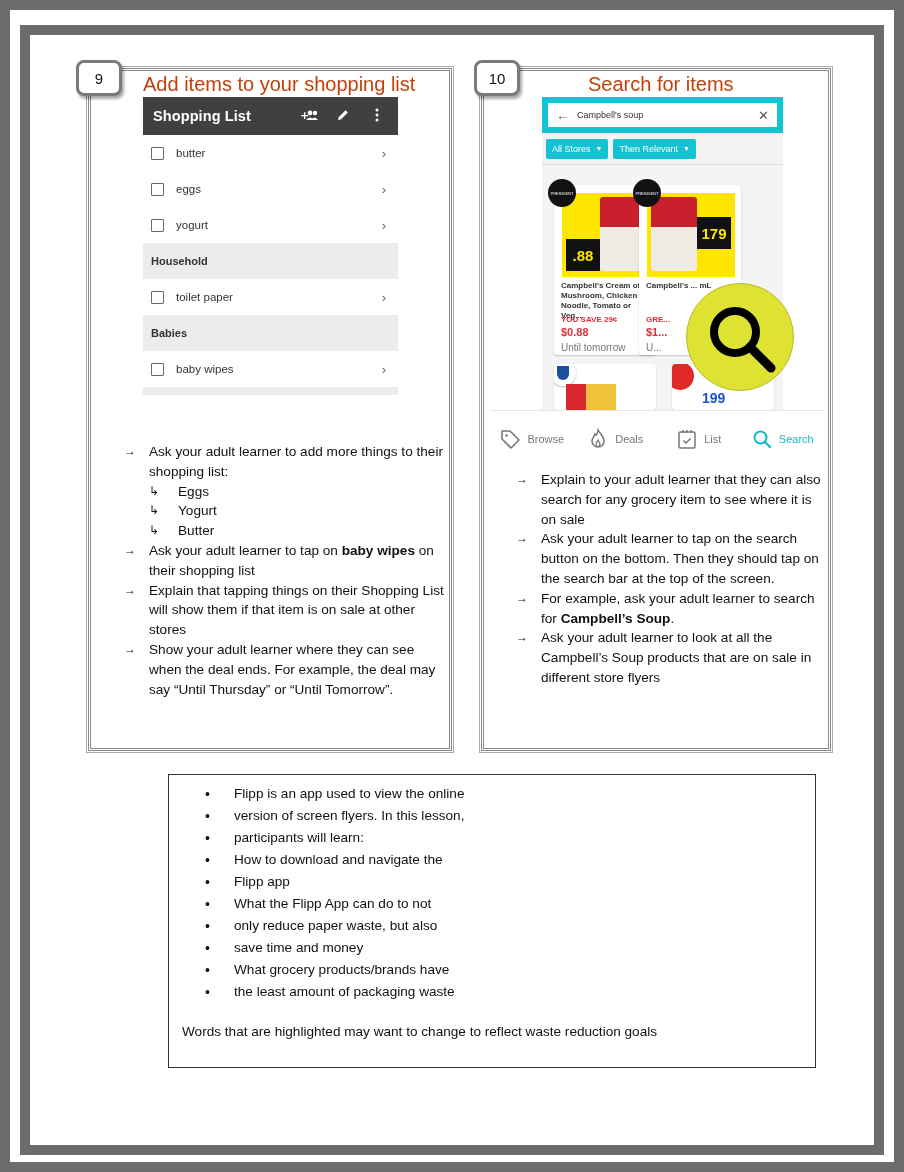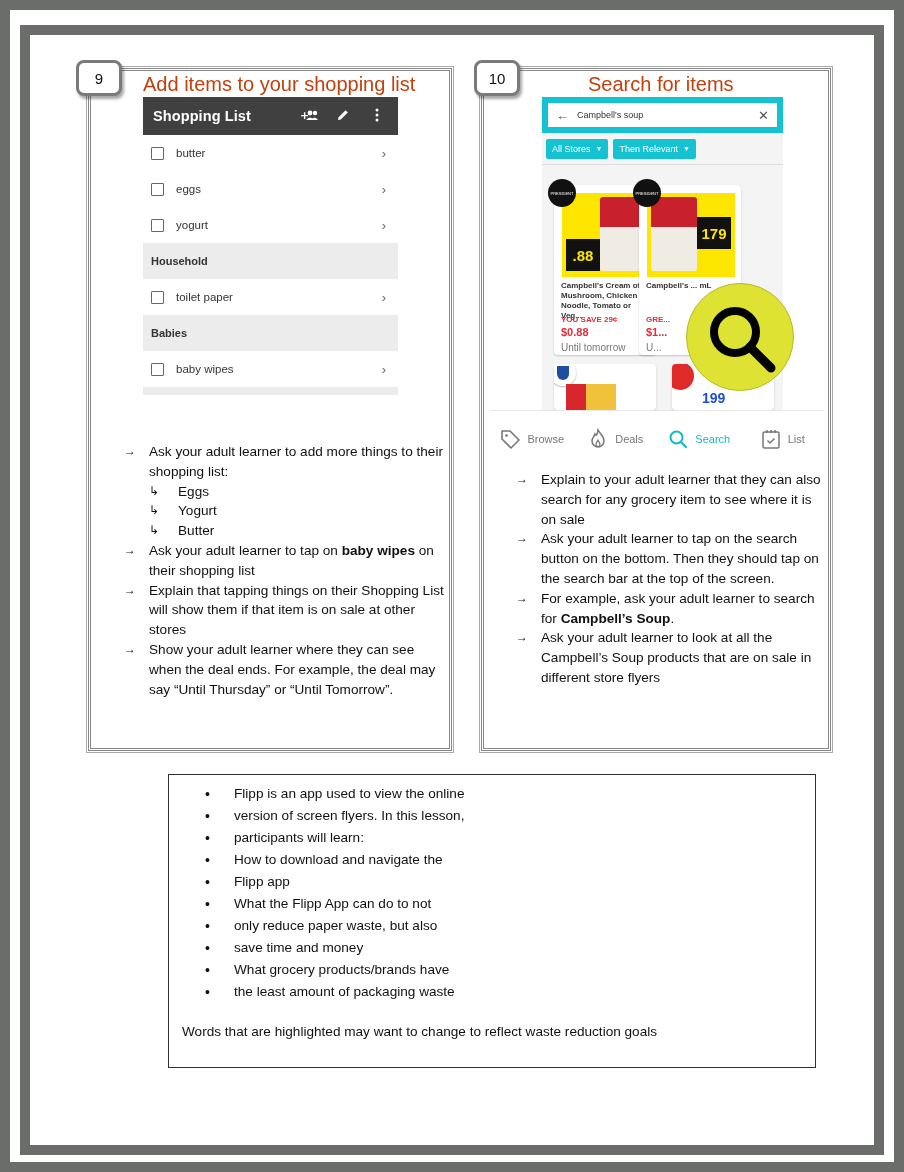--- a/index.html
+++ b/index.html
@@ -250,36 +250,36 @@
       </svg>
     <span>Browse</span>
   </div>
   <div class="nav-item">
     <svg width="22" height="22" viewBox="0 0 22 22">
         <path d="M11 2 C13 6 17 8 17 13 A6 6 0 0 1 5 13 C5 10 7 9 8 6 C9 8 10 8 11 2Z" fill="none" stroke="#777" stroke-width="1.5"></path>
         <path d="M11 12 C12 14 13 15 13 16.5 A2 2 0 0 1 9 16.5 C9 15 10 14 11 12Z" fill="none" stroke="#777" stroke-width="1.2"></path>
       </svg>
     <span>Deals</span>
   </div>
-  <div class="nav-item active">
-    <svg width="22" height="22" viewBox="0 0 22 22">
-        <circle cx="9.5" cy="9.5" r="6" fill="none" stroke="#14b8cc" stroke-width="2"></circle>
-        <line x1="14" y1="14" x2="19" y2="19" stroke="#14b8cc" stroke-width="2.2" stroke-linecap="round"></line>
-      </svg>
-    <span>Search</span>
-  </div>
   <div class="nav-item">
     <svg width="22" height="22" viewBox="0 0 22 22">
         <rect x="3" y="4" width="16" height="16" rx="1.5" fill="none" stroke="#777" stroke-width="1.5"></rect>
         <line x1="7" y1="2" x2="7" y2="5" stroke="#777" stroke-width="1.5"></line>
         <line x1="11" y1="2" x2="11" y2="5" stroke="#777" stroke-width="1.5"></line>
         <line x1="15" y1="2" x2="15" y2="5" stroke="#777" stroke-width="1.5"></line>
         <path d="M7.5 12.5 L10 15 L14.5 10.5" fill="none" stroke="#777" stroke-width="1.5"></path>
       </svg>
     <span>List</span>
+  </div>
+  <div class="nav-item active">
+    <svg width="22" height="22" viewBox="0 0 22 22">
+        <circle cx="9.5" cy="9.5" r="6" fill="none" stroke="#14b8cc" stroke-width="2"></circle>
+        <line x1="14" y1="14" x2="19" y2="19" stroke="#14b8cc" stroke-width="2.2" stroke-linecap="round"></line>
+      </svg>
+    <span>Search</span>
   </div>
 </div>
 
 <div class="instr" id="instr10">
   <div class="item">
     <span class="arr">→</span>
     <span>Explain to your adult learner that they can also search for any grocery item to see where it is on sale</span>
   </div>
   <div class="item">
     <span class="arr">→</span>

